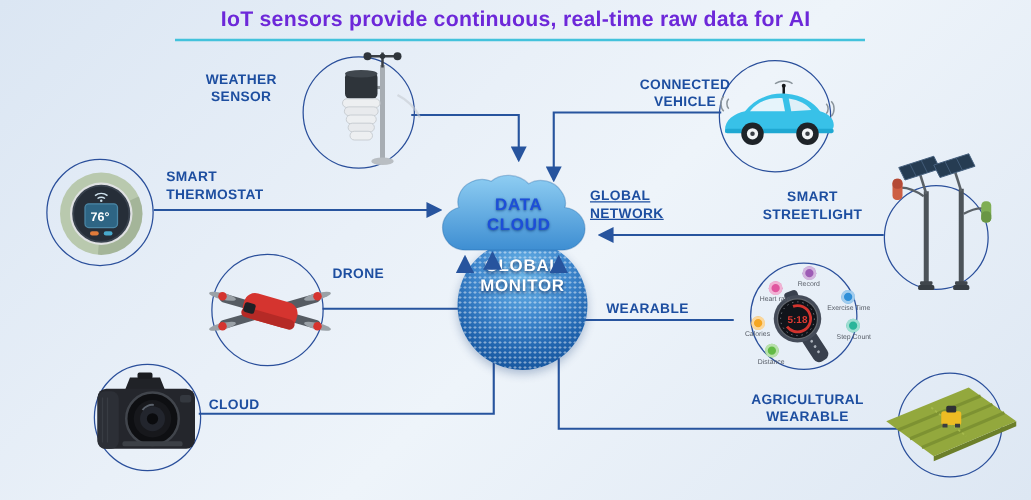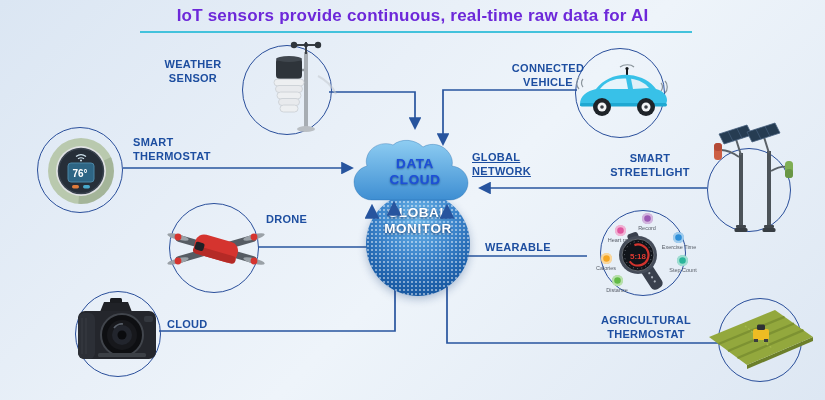--- a/index.html
+++ b/index.html
@@ -299,13 +299,13 @@
     <line x1="23" y1="46" x2="89" y2="18.5" stroke="#7d9232" stroke-width="2.4"></line>
     <line x1="32.5" y1="53" x2="98.5" y2="25.2" stroke="#7d9232" stroke-width="2.4"></line>
     <line x1="40" y1="21" x2="68" y2="44" stroke="#a4b84c" stroke-width="1.4" stroke-dasharray="2 2"></line>
     <rect x="48" y="24" width="16" height="11" rx="2" fill="#eebc23"></rect>
     <rect x="52" y="19.5" width="8" height="5.5" rx="1.5" fill="#2e3134"></rect>
     <rect x="49" y="34" width="4" height="3" fill="#3a3d40"></rect>
     <rect x="59" y="34" width="4" height="3" fill="#3a3d40"></rect>
   </svg>
 </div>
 <div class="abs label-box lbl ta-r" style="left:590px;top:313px;width:112px;">AGRICULTURAL
-THERMOSTAT</div>
+WEARABLE</div>
 
 </body></html>

